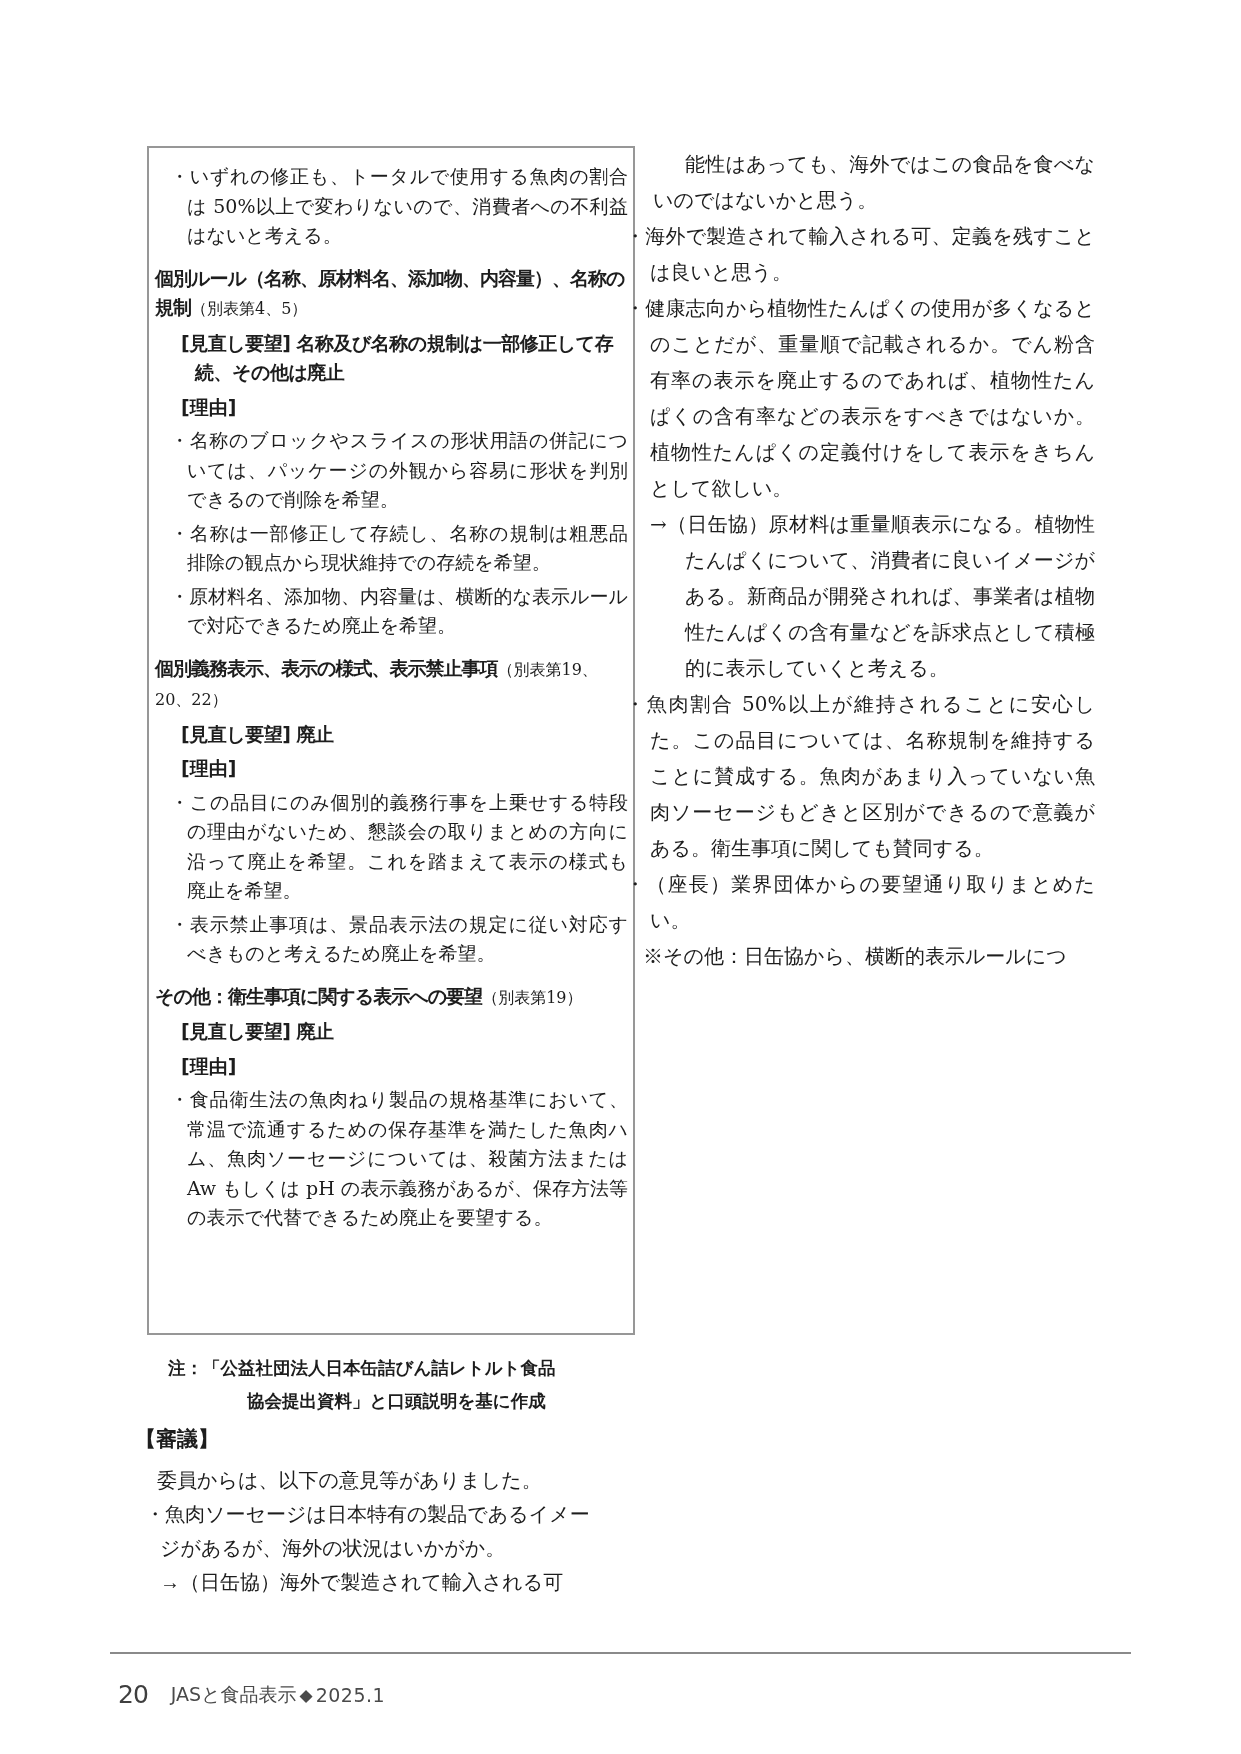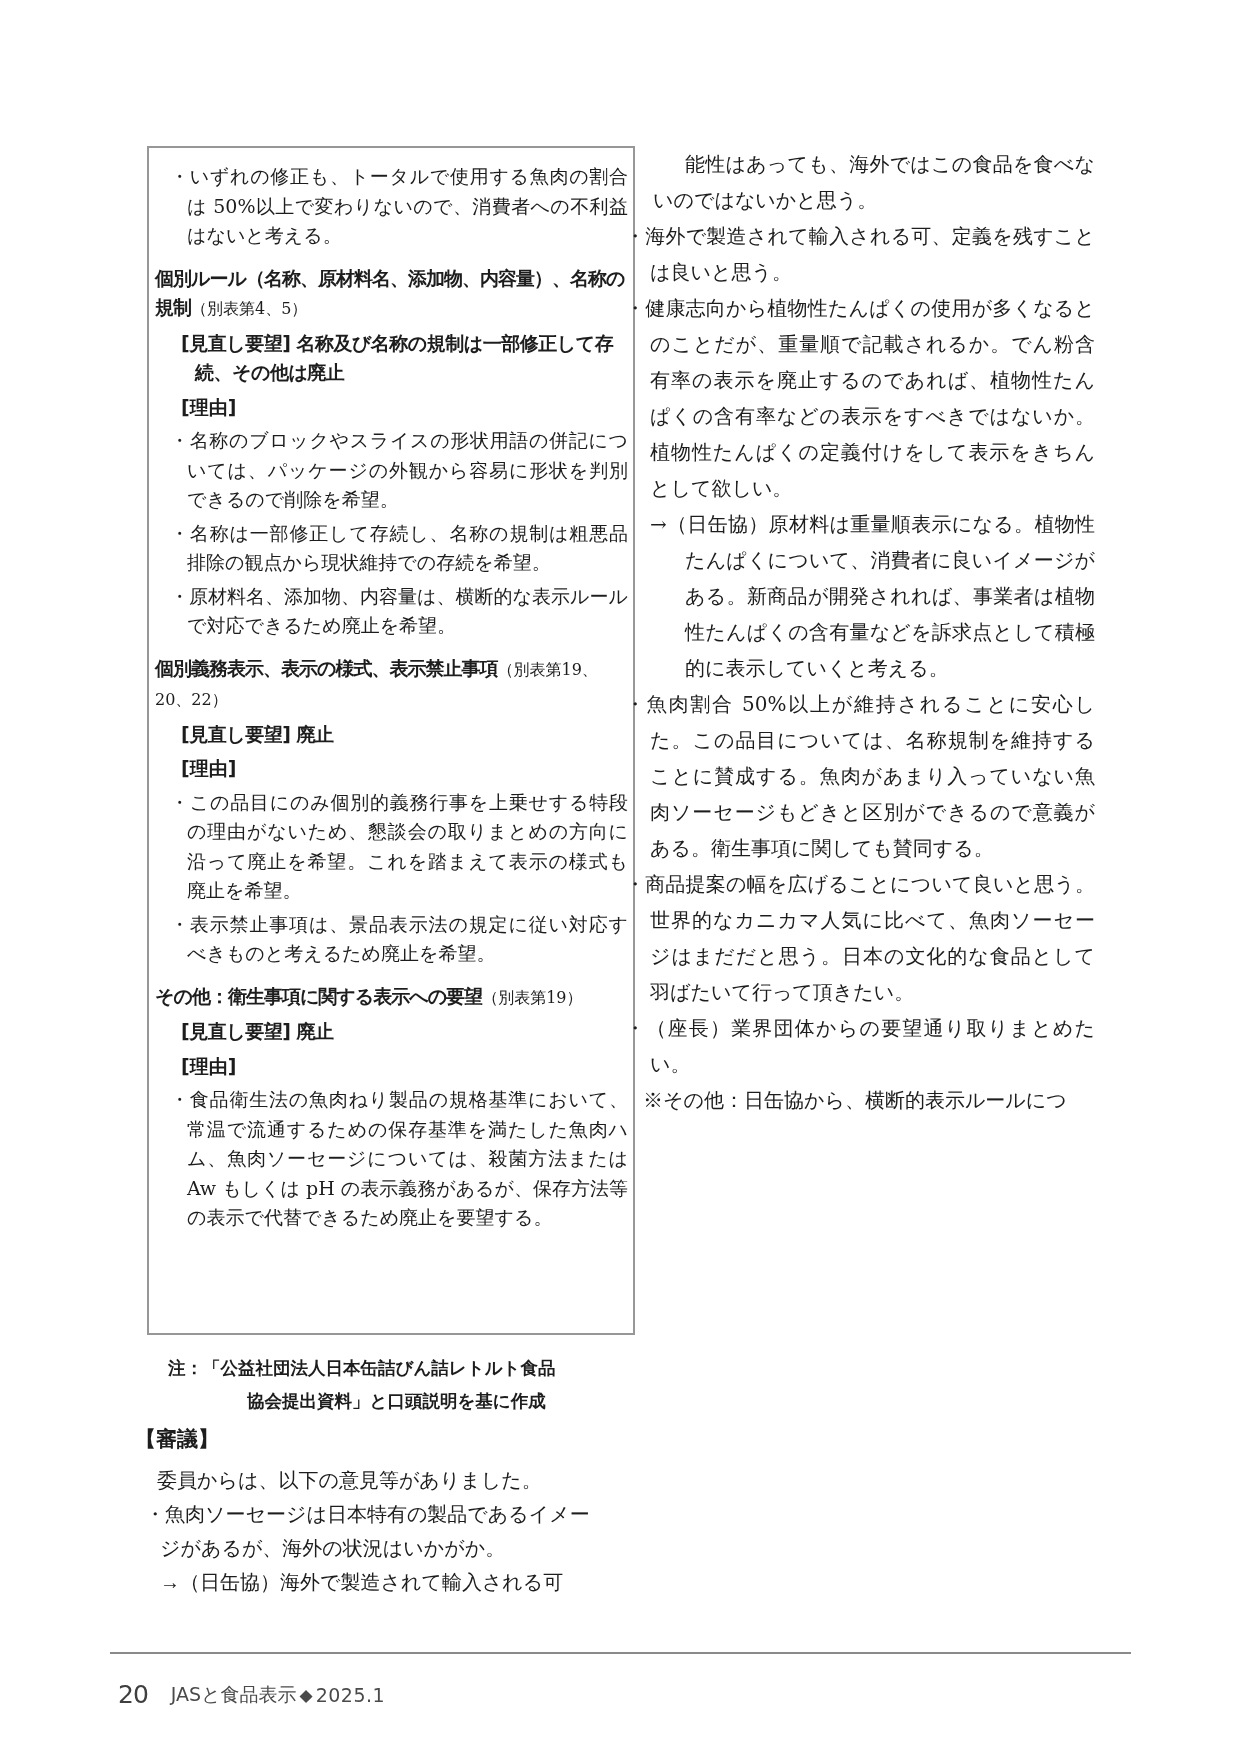--- a/index.html
+++ b/index.html
@@ -125,21 +125,20 @@
     <p class="sh-li">・魚肉ソーセージは日本特有の製品であるイメージがあるが、海外の状況はいかがか。</p>
     <p class="sh-arrow">→（日缶協）海外で製造されて輸入される可</p>
   </div>
 
   <div id="right-column">
     <p class="rc-cont">能性はあっても、海外ではこの食品を食べないのではないかと思う。</p>
     <p class="rc-li">・海外で製造されて輸入される可、定義を残すことは良いと思う。</p>
     <p class="rc-li">・健康志向から植物性たんぱくの使用が多くなるとのことだが、重量順で記載されるか。でん粉含有率の表示を廃止するのであれば、植物性たんぱくの含有率などの表示をすべきではないか。植物性たんぱくの定義付けをして表示をきちんとして欲しい。</p>
     <p class="rc-arrow">→（日缶協）原材料は重量順表示になる。植物性たんぱくについて、消費者に良いイメージがある。新商品が開発されれば、事業者は植物性たんぱくの含有量などを訴求点として積極的に表示していくと考える。</p>
     <p class="rc-li">・魚肉割合 50%以上が維持されることに安心した。この品目については、名称規制を維持することに賛成する。魚肉があまり入っていない魚肉ソーセージもどきと区別ができるので意義がある。衛生事項に関しても賛同する。</p>
-    <p class="rc-li">・商品提案の幅を広げることについて良いと思う。世界的なカニカマ人気に比べて、魚肉ソーセージはまだだと思う。日本の文化的な食品として羽ばたいて行って頂きたい。</p>
     <p class="rc-li">・（座長）業界団体からの要望通り取りまとめたい。</p>
     <p class="rc-star">※その他：日缶協から、横断的表示ルールにつ</p>
   </div>
 
   <div id="footer-rule"></div>
   <div id="page-footer">
     <span class="pnum">20</span><span class="jtitle">JASと食品表示</span><span class="diamond">◆</span><span class="issue">2025.1</span>
   </div>
 
 </div>

